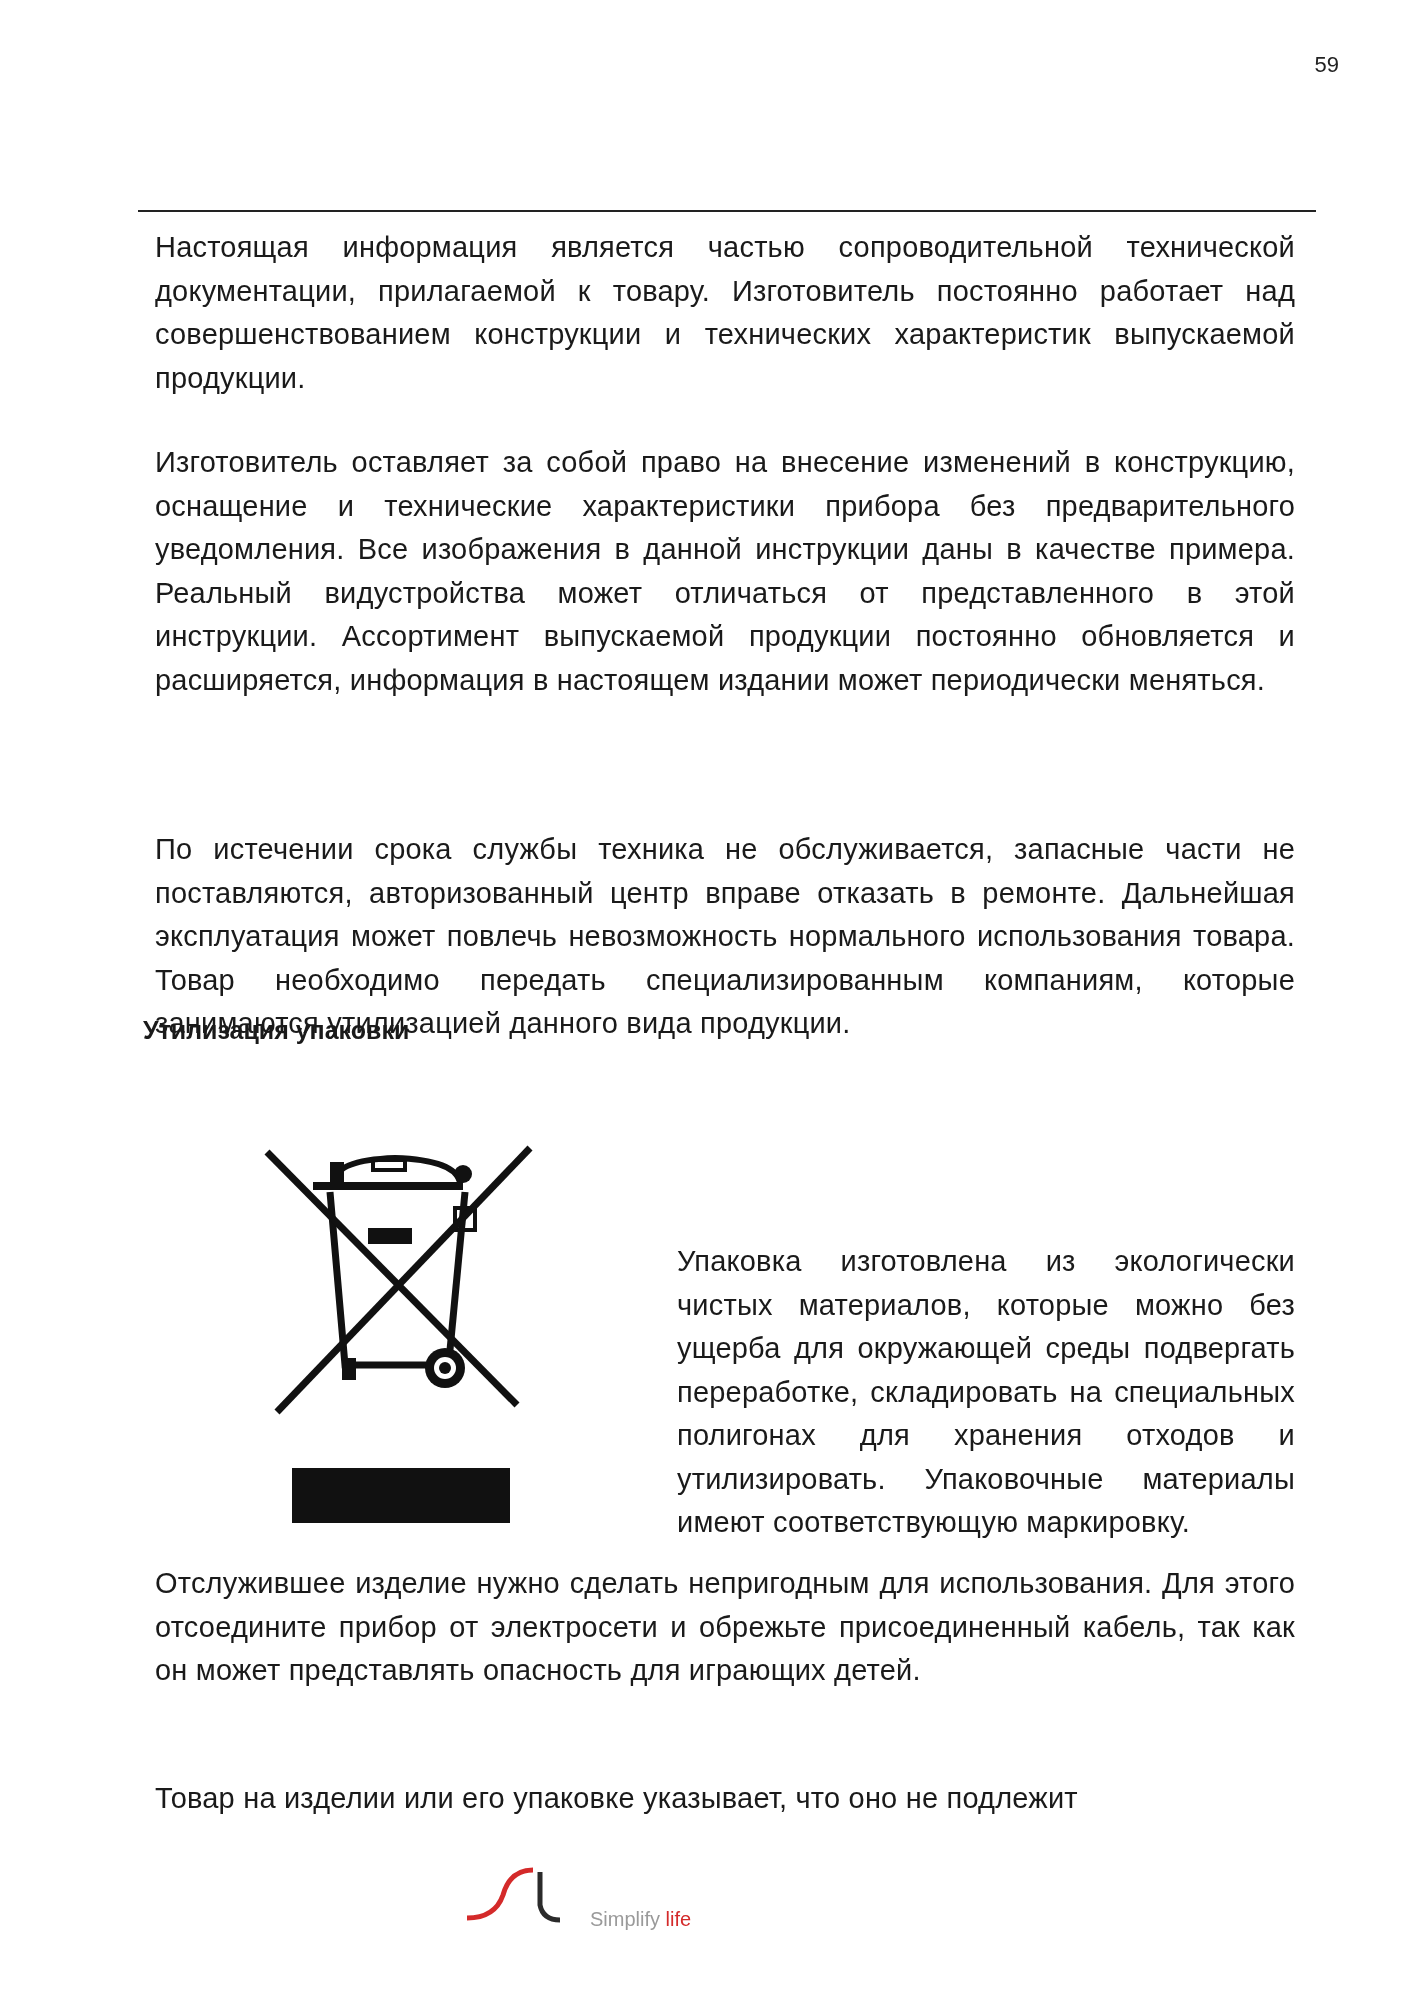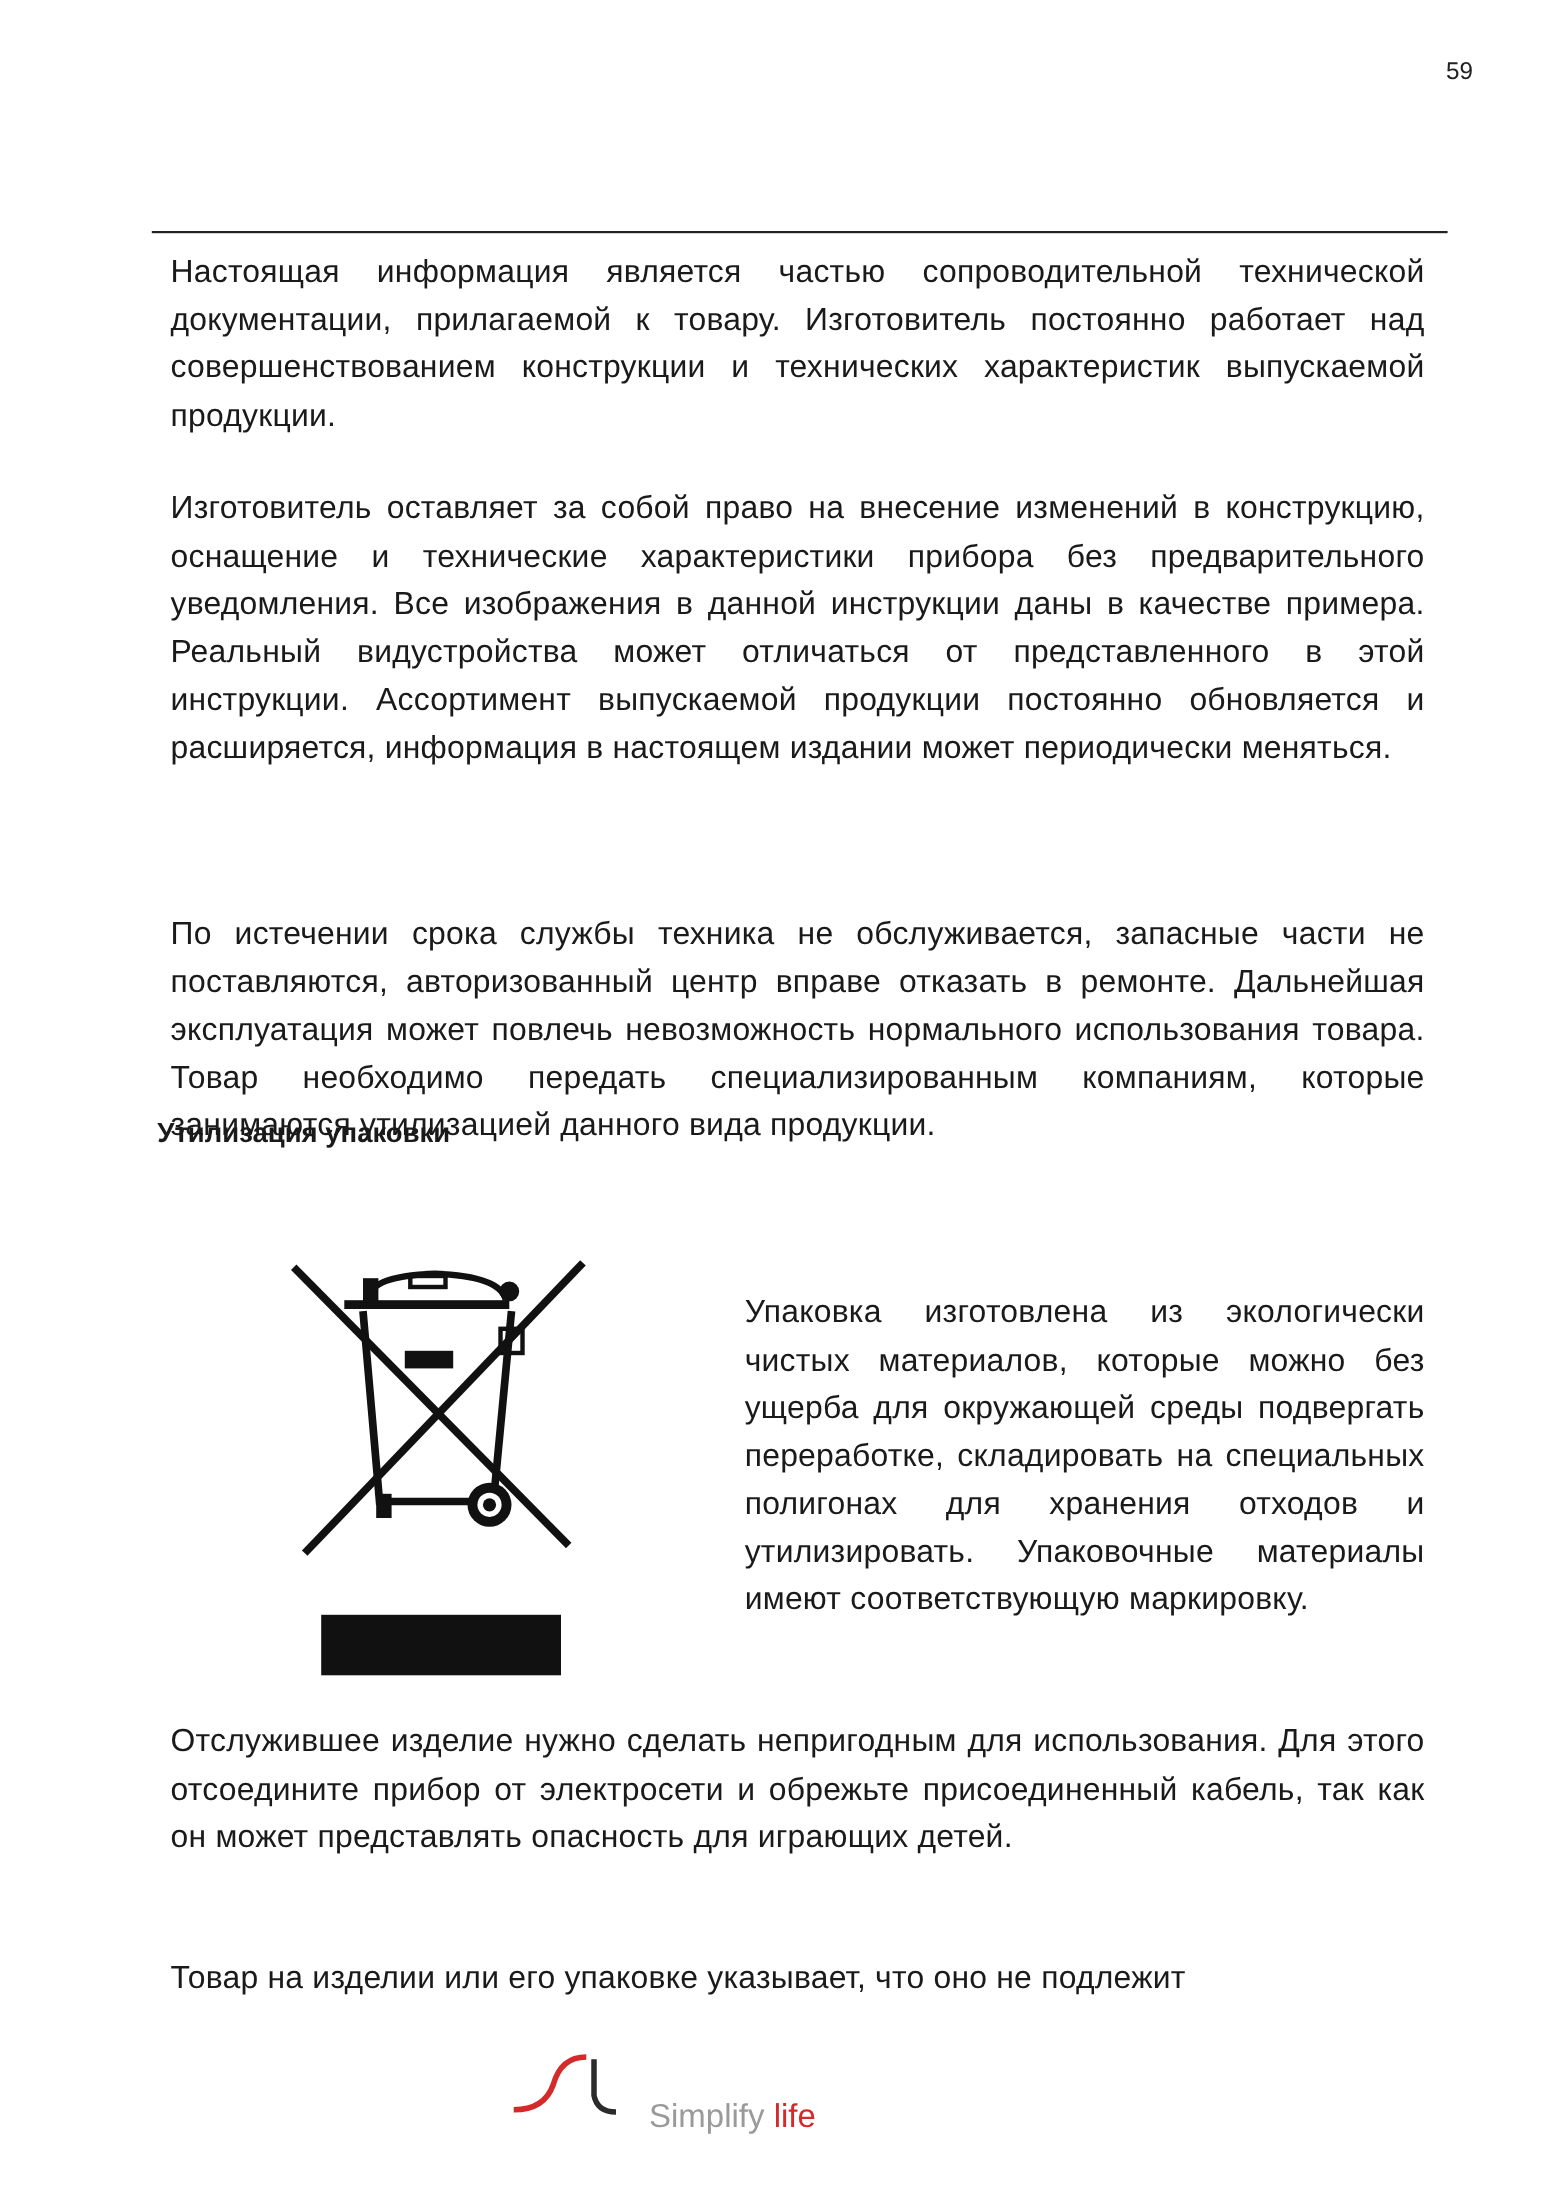--- a/index.html
+++ b/index.html
@@ -7,27 +7,27 @@
          font-family: "Liberation Sans", "DejaVu Sans", sans-serif; color: #1a1a1a; }
   .page-number { position: absolute; top: 52px; right: 70px; font-size: 22px; color: #222; }
   .rule { position: absolute; top: 210px; left: 138px; width: 1178px; height: 0; border-top: 2px solid #222; }
   .para { position: absolute; left: 143px; width: 1140px; font-size: 29px; line-height: 43.5px;
           text-align: justify; text-align-last: left; margin: 12px; color: #1a1a1a; letter-spacing: 0.2px; }
   .p1 { top: 214px; }
   .p2 { top: 429px; }
   .p3 { top: 816px; }
   .heading { position: absolute; top: 1016px; left: 143px; font-size: 25px; font-weight: bold; margin: 0; }
   .icon-wrap { position: absolute; top: 1140px; left: 255px; width: 285px; height: 385px; }
-  .p4 { top: 1160px; left: 665px; width: 618px; }
+  .p4 { top: 1228px; left: 665px; width: 618px; }
   .p5 { top: 1550px; }
   .p6 { top: 1765px; }
   .logo { position: absolute; top: 1850px; left: 465px; width: 460px; height: 110px; }
   .logo-mark { position: absolute; left: 0; top: 10px; }
   .brand { position: absolute; left: 97px; top: 8px; font-size: 42px; font-weight: bold; letter-spacing: 1px; color: #2b2b2b; white-space: nowrap; }
-  .tagline { position: absolute; left: 125px; top: 58px; font-size: 30px; color: #9a9a9a; white-space: nowrap; }
+  .tagline { position: absolute; left: 125px; top: 58px; font-size: 20px; color: #9a9a9a; white-space: nowrap; }
   .tagline .life { color: #d42a2a; }
 </style>
 </head>
 <body>
 
 <div class="page-number">59</div>
 <div class="rule"></div>
 
 <p class="para p1">Настоящая информация является частью сопроводительной технической документации, прилагаемой к товару. Изготовитель постоянно работает над совершенствованием конструкции и технических характеристик выпускаемой продукции.</p>
 <p class="para p2">Изготовитель оставляет за собой право на внесение изменений в конструкцию, оснащение и технические характеристики прибора без предварительного уведомления. Все изображения в данной инструкции даны в качестве примера. Реальный видустройства может отличаться от представленного в этой инструкции. Ассортимент выпускаемой продукции постоянно обновляется и расширяется, информация в настоящем издании может периодически меняться.</p>

